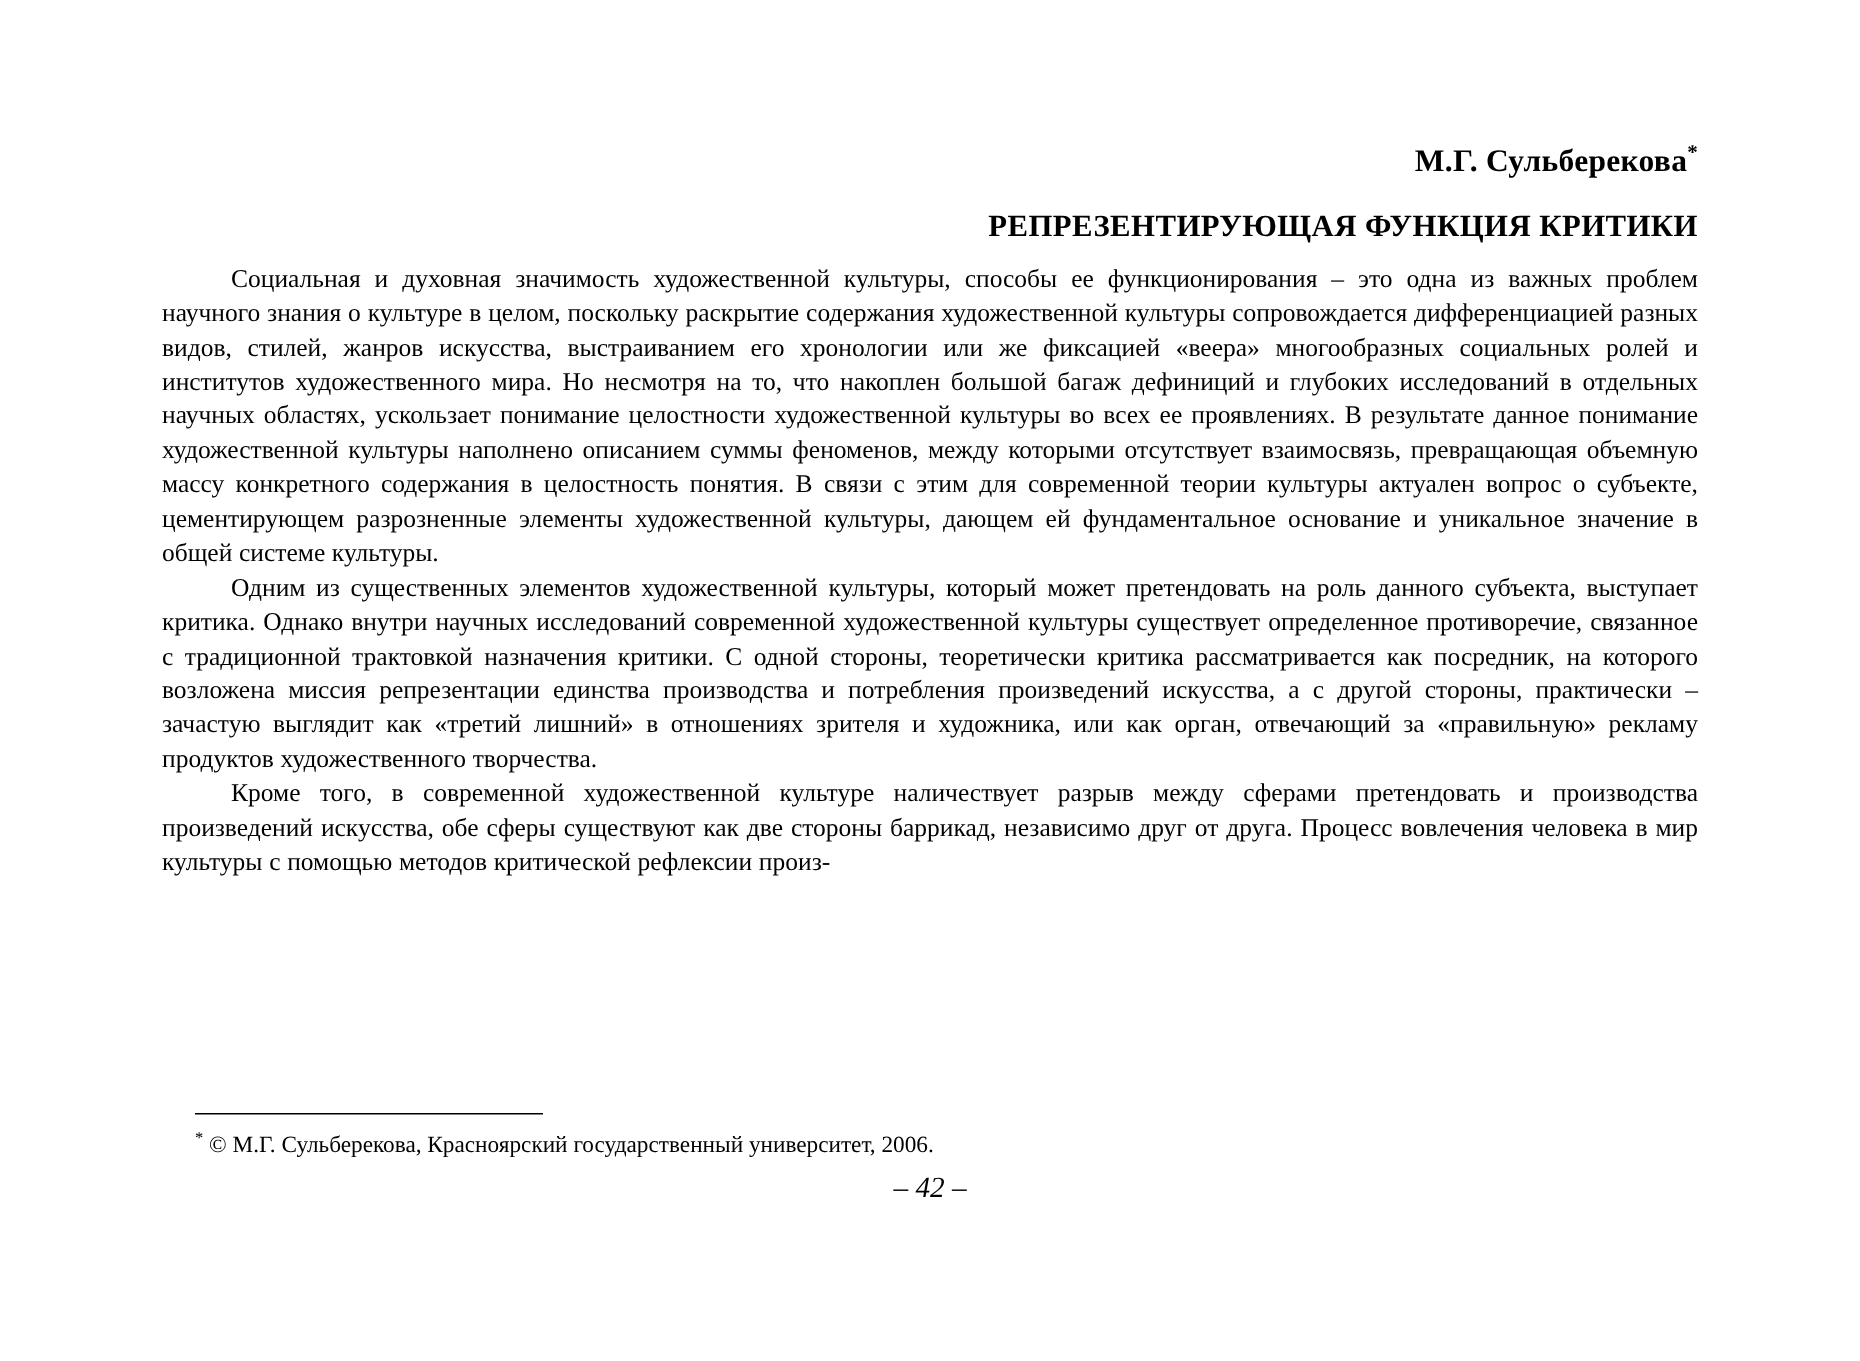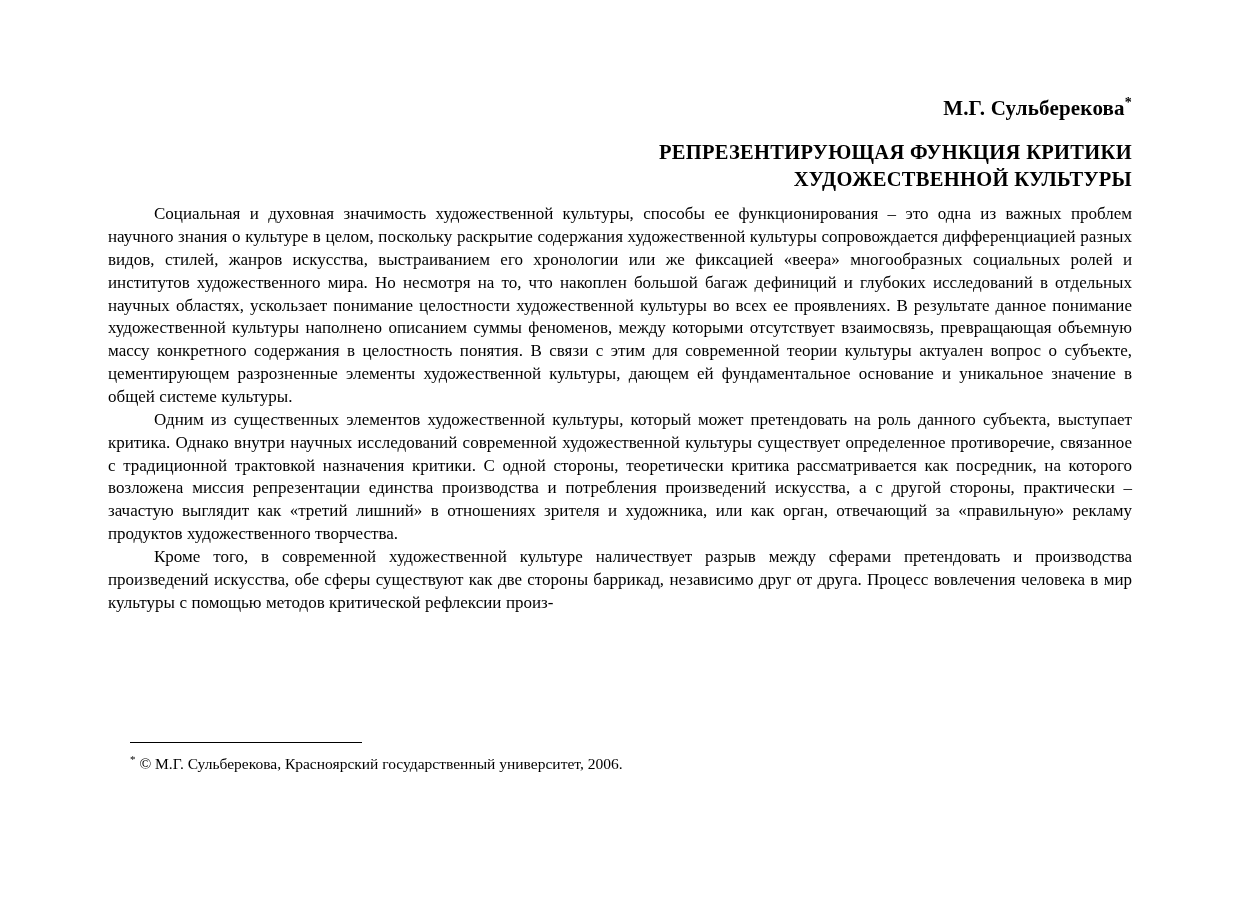--- a/index.html
+++ b/index.html
@@ -97,28 +97,28 @@
 <body>
 
 <div class="page">
 
   <div class="content">
 
     <div class="author-line"><span>М.Г. Сульберекова</span><span class="star">*</span></div>
 
     <div class="title">
       <span class="line">РЕПРЕЗЕНТИРУЮЩАЯ ФУНКЦИЯ КРИТИКИ</span>
-      <span class="line">ХУДОЖЕСТВЕННОЙ КУЛЬТУРЫ</span>
     </div>
 
     <p class="body-par">Социальная и духовная значимость художественной культуры, способы ее функционирования – это одна из важных проблем научного знания о культуре в целом, поскольку раскрытие содержания художественной культуры сопровождается дифференциацией разных видов, стилей, жанров искусства, выстраиванием его хронологии или же фиксацией «веера» многообразных социальных ролей и институтов художественного мира. Но несмотря на то, что накоплен большой багаж дефиниций и глубоких исследований в отдельных научных областях, ускользает понимание целостности художественной культуры во всех ее проявлениях. В результате данное понимание художественной культуры наполнено описанием суммы феноменов, между которыми отсутствует взаимосвязь, превращающая объемную массу конкретного содержания в целостность понятия. В связи с этим для современной теории культуры актуален вопрос о субъекте, цементирующем разрозненные элементы художественной культуры, дающем ей фундаментальное основание и уникальное значение в общей системе культуры.</p>
     <p class="body-par">Одним из существенных элементов художественной культуры, который может претендовать на роль данного субъекта, выступает критика. Однако внутри научных исследований современной художественной культуры существует определенное противоречие, связанное с традиционной трактовкой назначения критики. С одной стороны, теоретически критика рассматривается как посредник, на которого возложена миссия репрезентации единства производства и потребления произведений искусства, а с другой стороны, практически – зачастую выглядит как «третий лишний» в отношениях зрителя и художника, или как орган, отвечающий за «правильную» рекламу продуктов художественного творчества.</p>
     <p class="body-par">Кроме того, в современной художественной культуре наличествует разрыв между сферами претендовать и производства произведений искусства, обе сферы существуют как две стороны баррикад, независимо друг от друга. Процесс вовлечения человека в мир культуры с помощью методов критической рефлексии произ-</p>
 
   </div>
 
   <div class="footnote-wrap">
     <div class="footnote-rule"></div>
     <p class="footnote-text"><span class="star">*</span> <span>© М.Г. Сульберекова, Красноярский государственный университет, 2006.</span></p>
   </div>
 
+  <div class="page-number">– 42 –</div>
 
 </div>
 
 </body></html>

